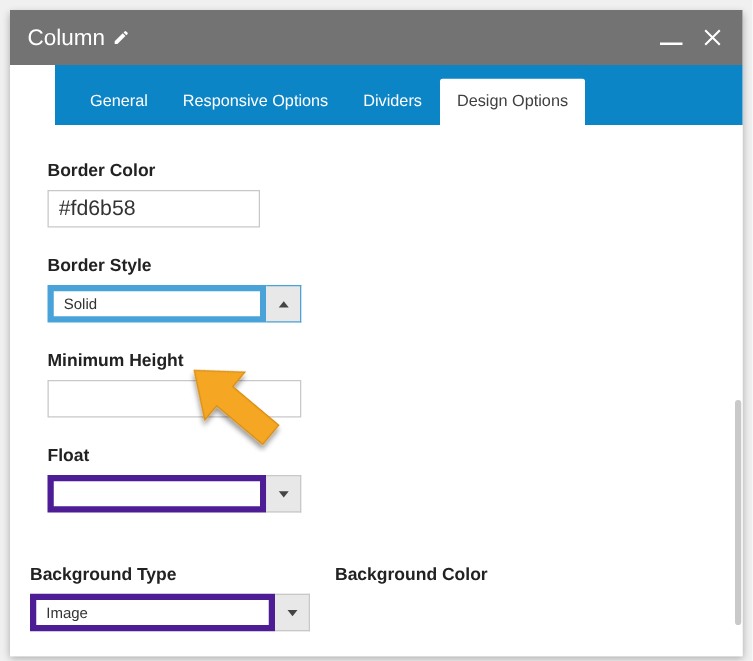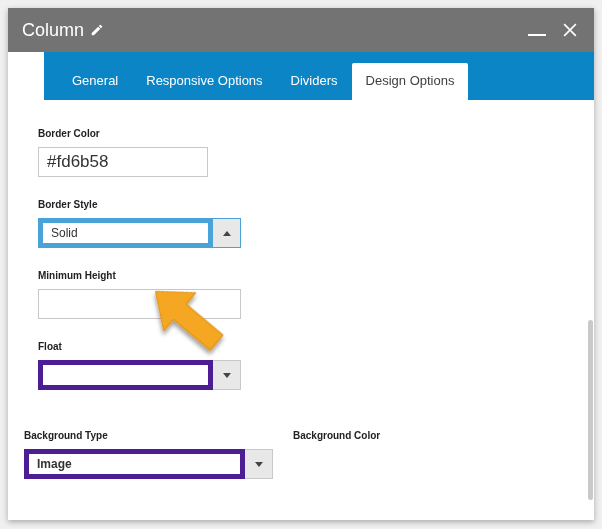--- a/index.html
+++ b/index.html
@@ -57,21 +57,21 @@
       border-radius: 2px 2px 0 0;
     }
     .panel {
       background: #fff;
       padding: 28px 30px 20px 30px;
       min-height: 420px;
       position: relative;
     }
     .field-group { margin-bottom: 22px; }
     .field-label {
-      font-size: 10px;
+      font-size: 14px;
       font-weight: 600;
       color: #222;
       margin-bottom: 8px;
       display: block;
     }
     .text-input {
       width: 170px;
       height: 30px;
       border: 1px solid #c8c8c8;
       padding: 0 8px;
@@ -118,21 +118,21 @@
       border-left: 4px solid transparent;
       border-right: 4px solid transparent;
       border-top: 5px solid #444;
     }
     .row2 {
       display: flex;
       gap: 20px;
       margin-top: 36px;
     }
     .row2 .col { flex: 0 0 auto; }
-    .select-wrap.wide .select-input { width: 221px; font-weight: bold; }
+    .select-wrap.wide .select-input { width: 196px; }
     .text-input.wide { width: 208px; }
     .arrow-annot {
       position: absolute;
       left: 98px;
       top: 78px;
       pointer-events: none;
     }
     .scroll-thumb {
       position: absolute;
       right: 1px;

